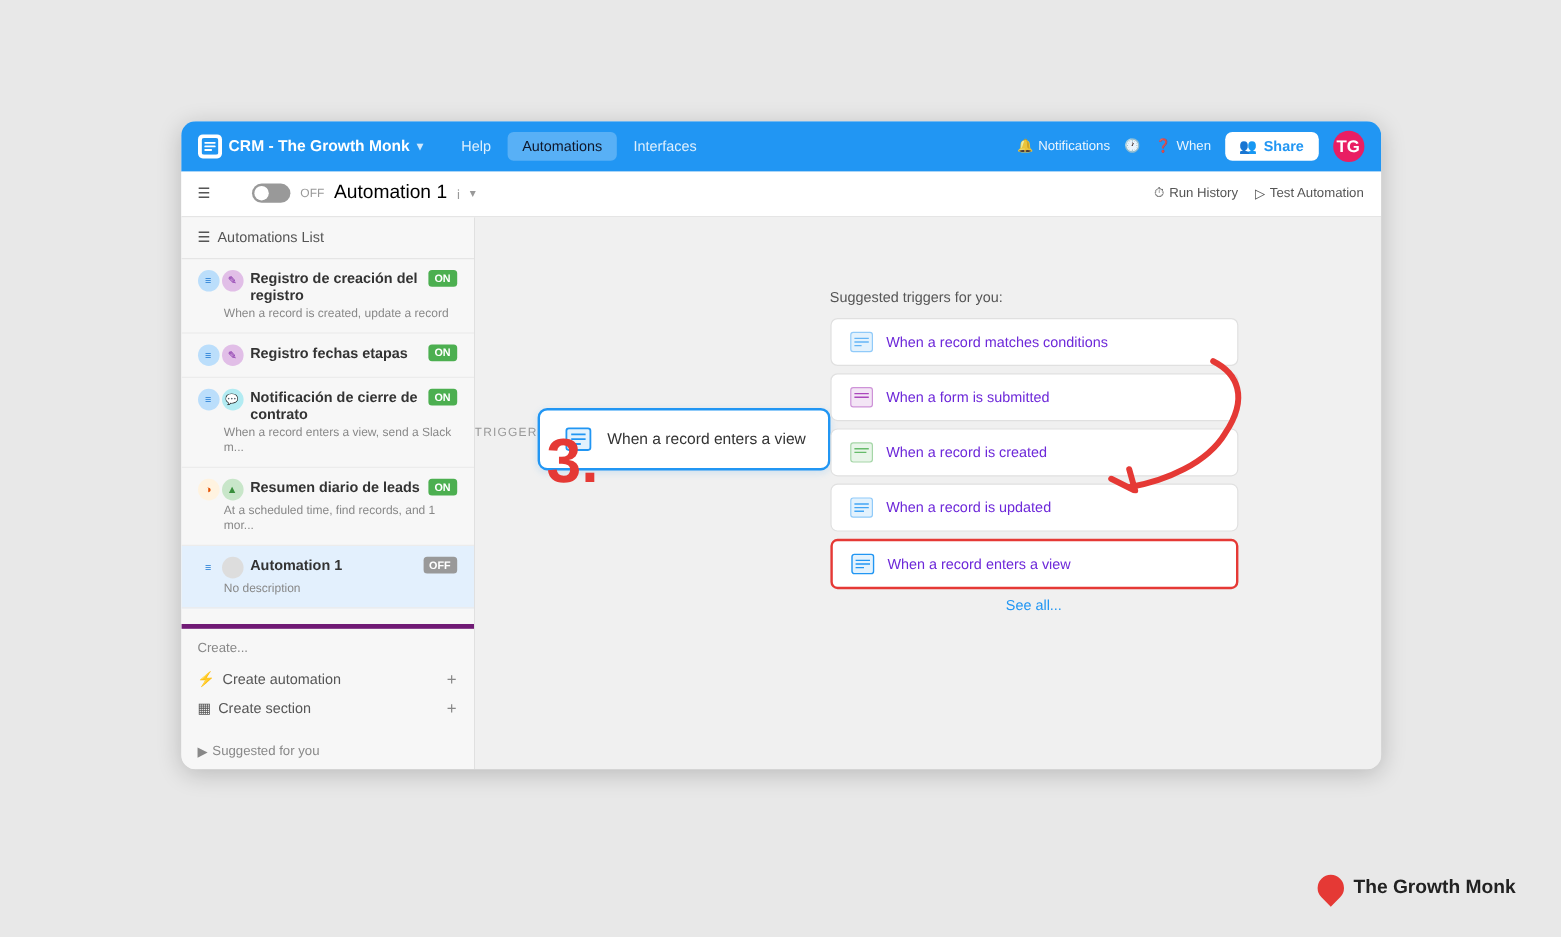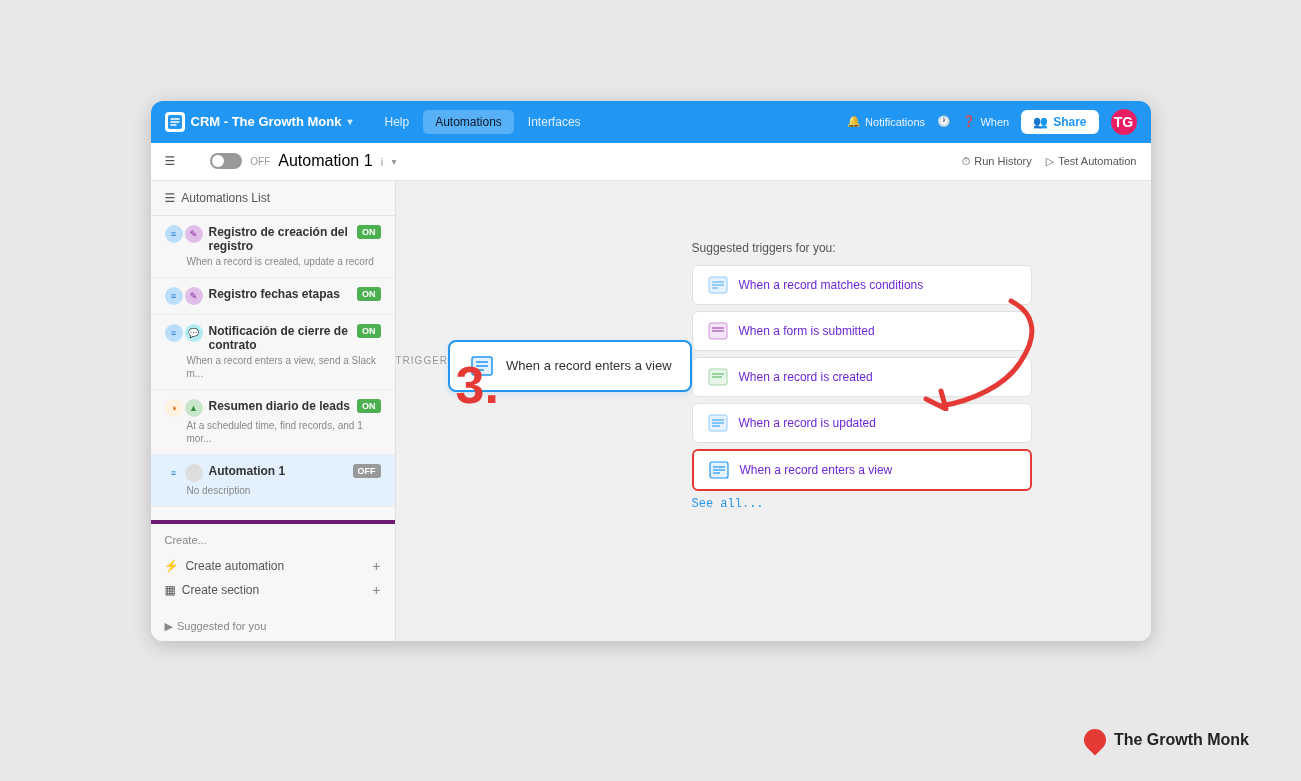--- a/index.html
+++ b/index.html
@@ -368,25 +368,25 @@
     }
     .trigger-option-icon {
       width: 22px;
       height: 22px;
       display: flex;
       align-items: center;
       justify-content: center;
       flex-shrink: 0;
     }
     .see-all {
+      text-align: center;
       color: #2196f3;
       font-size: 12px;
       cursor: pointer;
       margin-top: 4px;
-      font-family: Liberation Mono, monospace;
     }
 
     
     .step-number {
       position: absolute;
       left: 60px;
       bottom: 100px;
       font-size: 52px;
       font-weight: 900;
       color: #e53935;
@@ -662,16 +662,16 @@
 
             <path d="M180 10 C200 20, 210 40, 190 70 C175 95, 140 110, 110 115" stroke="#e53935" stroke-width="5" fill="none" stroke-linecap="round"></path>
             <path d="M95 108 L115 118 L110 100" stroke="#e53935" stroke-width="5" fill="none" stroke-linecap="round" stroke-linejoin="round"></path>
           </svg>
         </div>
       </div>
     </div>
   </div>
 </div>
 
-<div class="brand-watermark" style="position:fixed;bottom:30px;right:52px;display:flex;align-items:center;gap:8px;">
+<div class="brand-watermark" style="position:fixed;bottom:30px;right:38px;display:flex;align-items:center;gap:8px;">
   <div style="width:22px;height:22px;background:#e53935;border-radius:50% 50% 50% 0;transform:rotate(-45deg);"></div>
   <span style="font-size:16px;font-weight:700;color:#222;">The Growth Monk</span>
 </div>
 
 </body></html>

